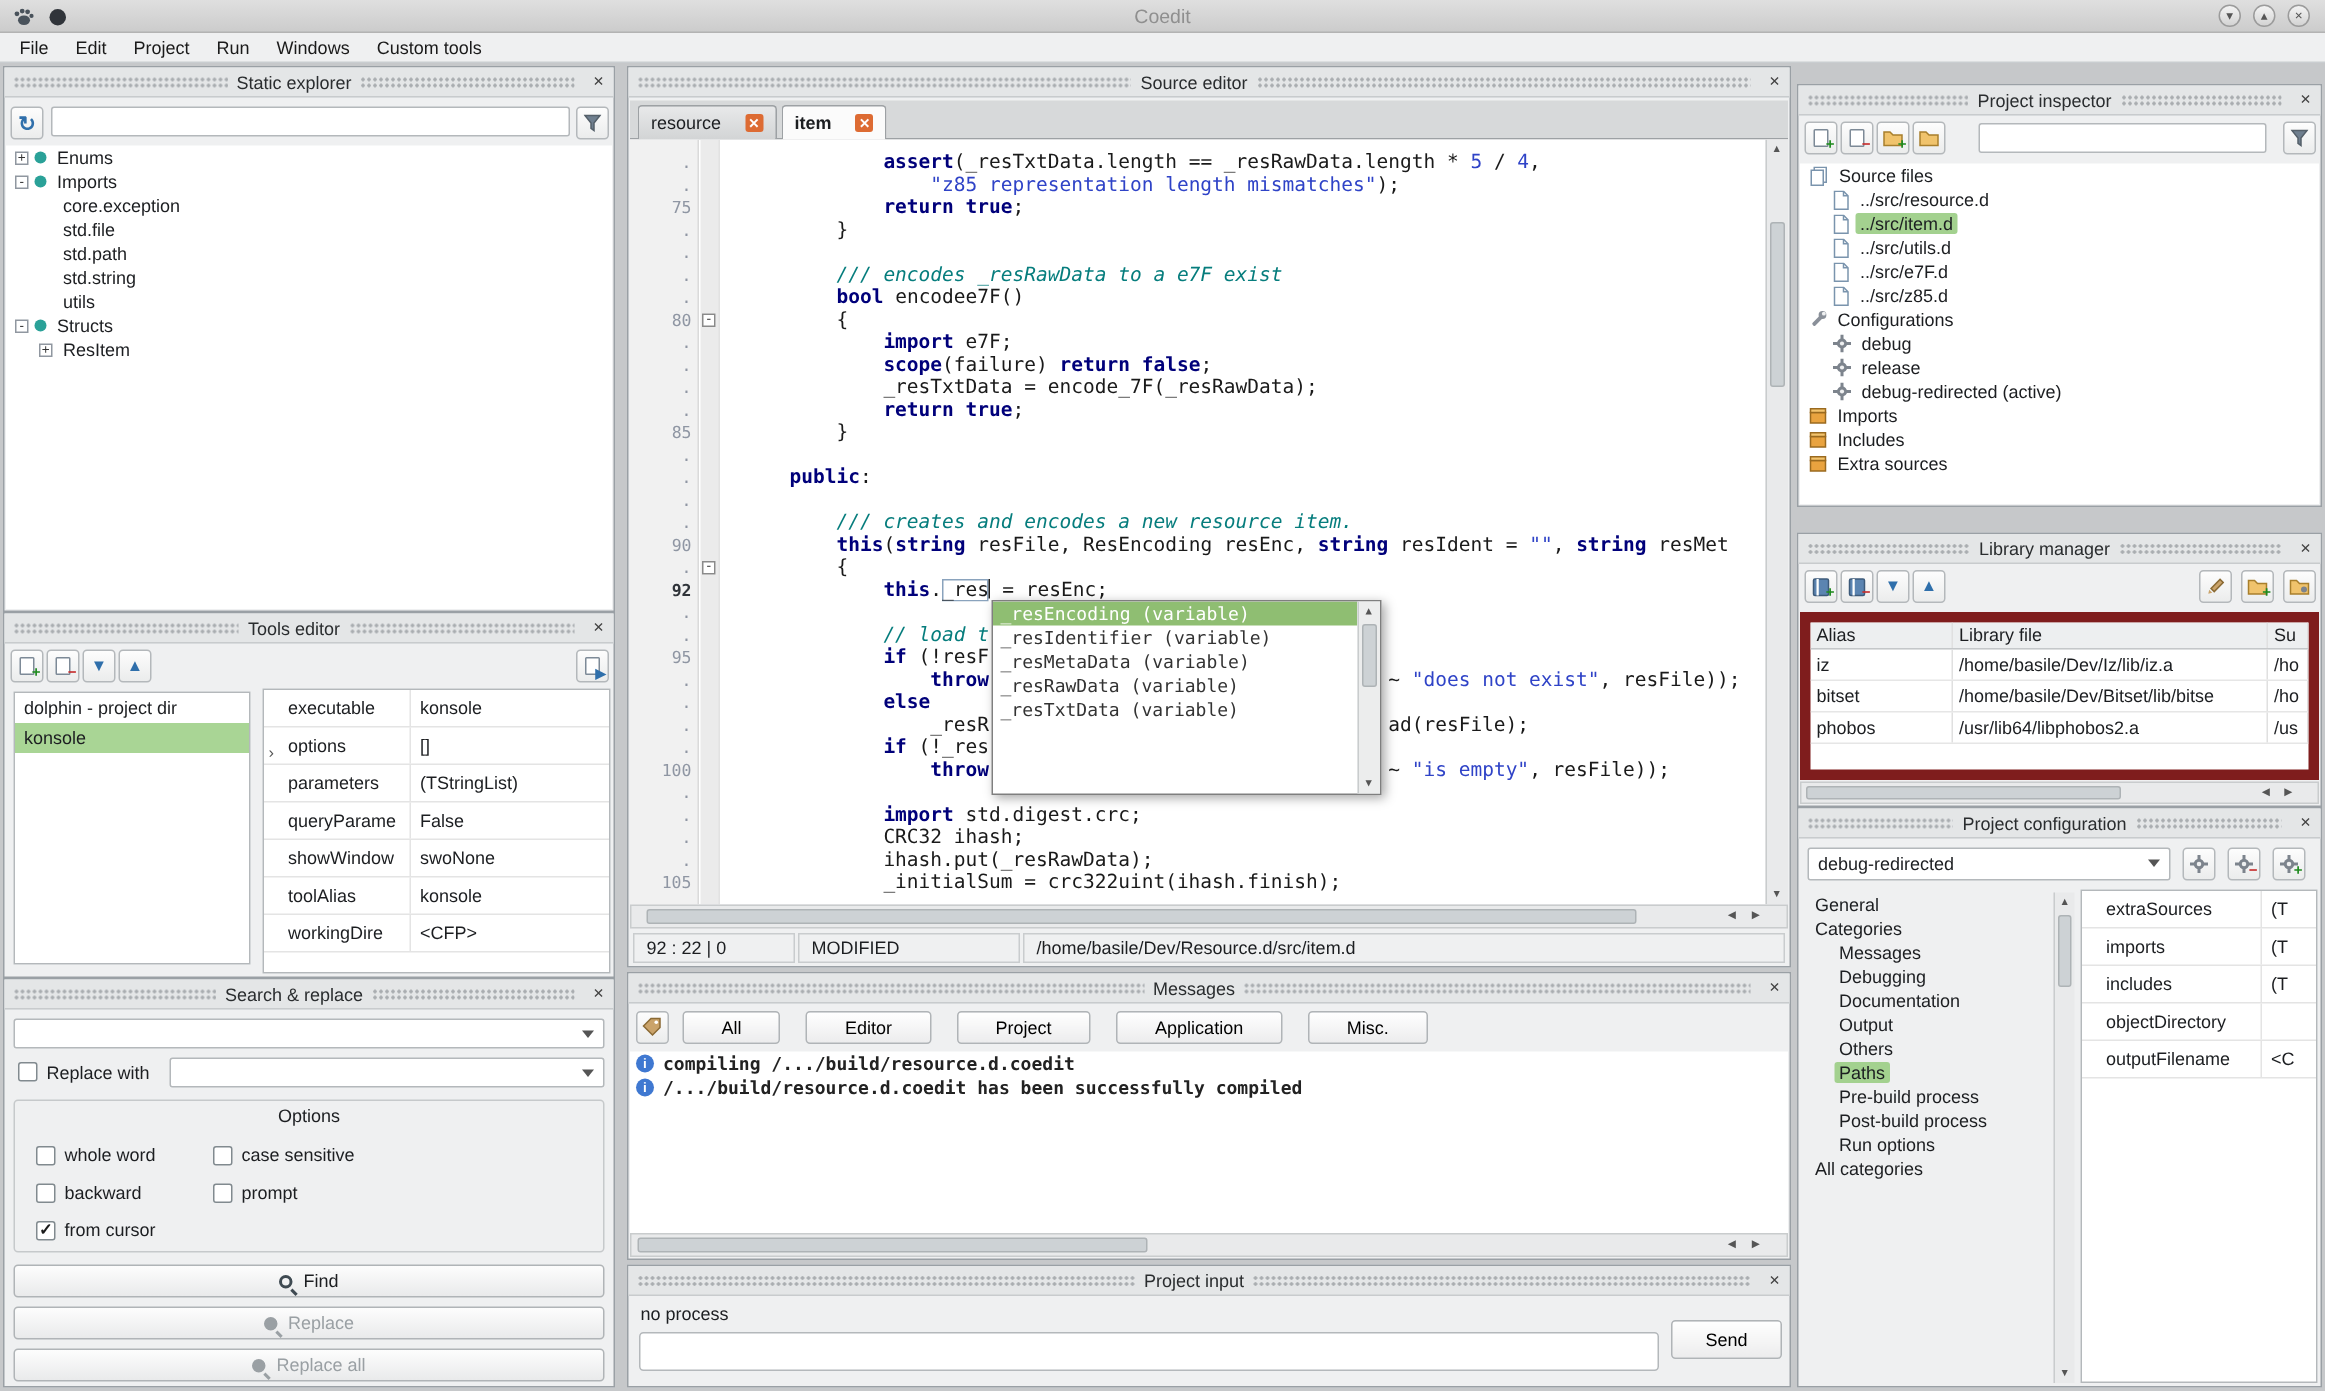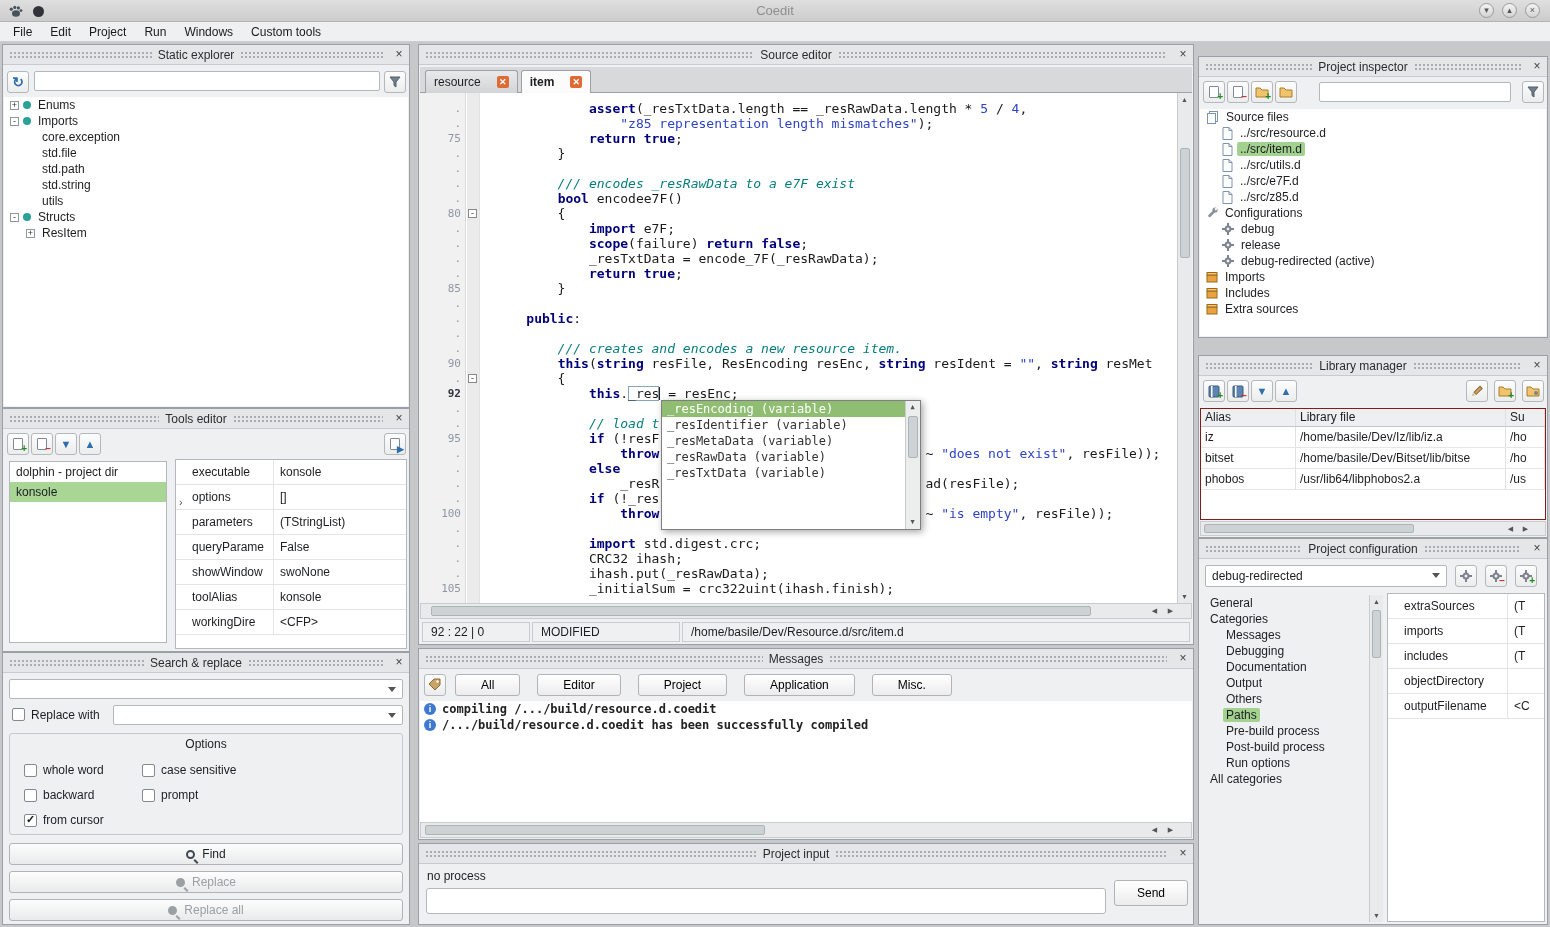--- a/index.html
+++ b/index.html
@@ -99,21 +99,21 @@
   .popup{position:absolute;left:661px;top:400px;width:260px;height:130px;background:#fff;border:1px solid #7f7f7f;box-shadow:2px 2px 7px rgba(0,0,0,.35);z-index:50;font-family:"DejaVu Sans Mono",monospace;font-size:12px;}
   .pop-list{position:absolute;left:0;top:0;right:15px;bottom:0;overflow:hidden;}
   .pop-row{height:16px;line-height:16px;padding-left:5px;white-space:nowrap;color:#333;}
   .pop-row.sel{background:#8fbe72;color:#fff;}
   .pop-sb{position:absolute;right:0;top:0;bottom:0;width:15px;background:#eceded;border-left:1px solid #c9cccd;}
 
   
   .mrow{height:16px;display:flex;align-items:center;padding-left:4px;font-family:"DejaVu Sans Mono",monospace;font-size:12px;font-weight:bold;color:#222;white-space:nowrap;}
 
   
-  .lt{position:absolute;background:#fff;border:1px solid #7f1d1d;overflow:hidden;}
+  .lt{position:absolute;background:#fff;border:7px solid #7f1d1d;overflow:hidden;}
   .lt-head{display:flex;height:18px;background:#edeff0;border-bottom:1px solid #c4c7c9;font-size:12px;}
   .lt-row{display:flex;height:21px;border-bottom:1px solid #e6e6e6;font-size:12px;align-items:center;}
   .lt-cell{padding:0 4px;white-space:nowrap;overflow:hidden;border-right:1px solid #e0e0e0;height:100%;line-height:20px;}
   .lt-head .lt-cell{line-height:17px;}
   .c0{width:95px;flex:none;} .c1{width:210px;flex:none;} .c2{flex:1;}
 
   
   .gbox{position:absolute;border:1px solid #c6c9cb;border-radius:3px;}
   .gbox-title{text-align:center;padding-top:3px;font-size:12px;}
   .opt-grid{display:grid;grid-template-columns:118px 1fr;row-gap:11px;padding:12px 0 0 14px;}

